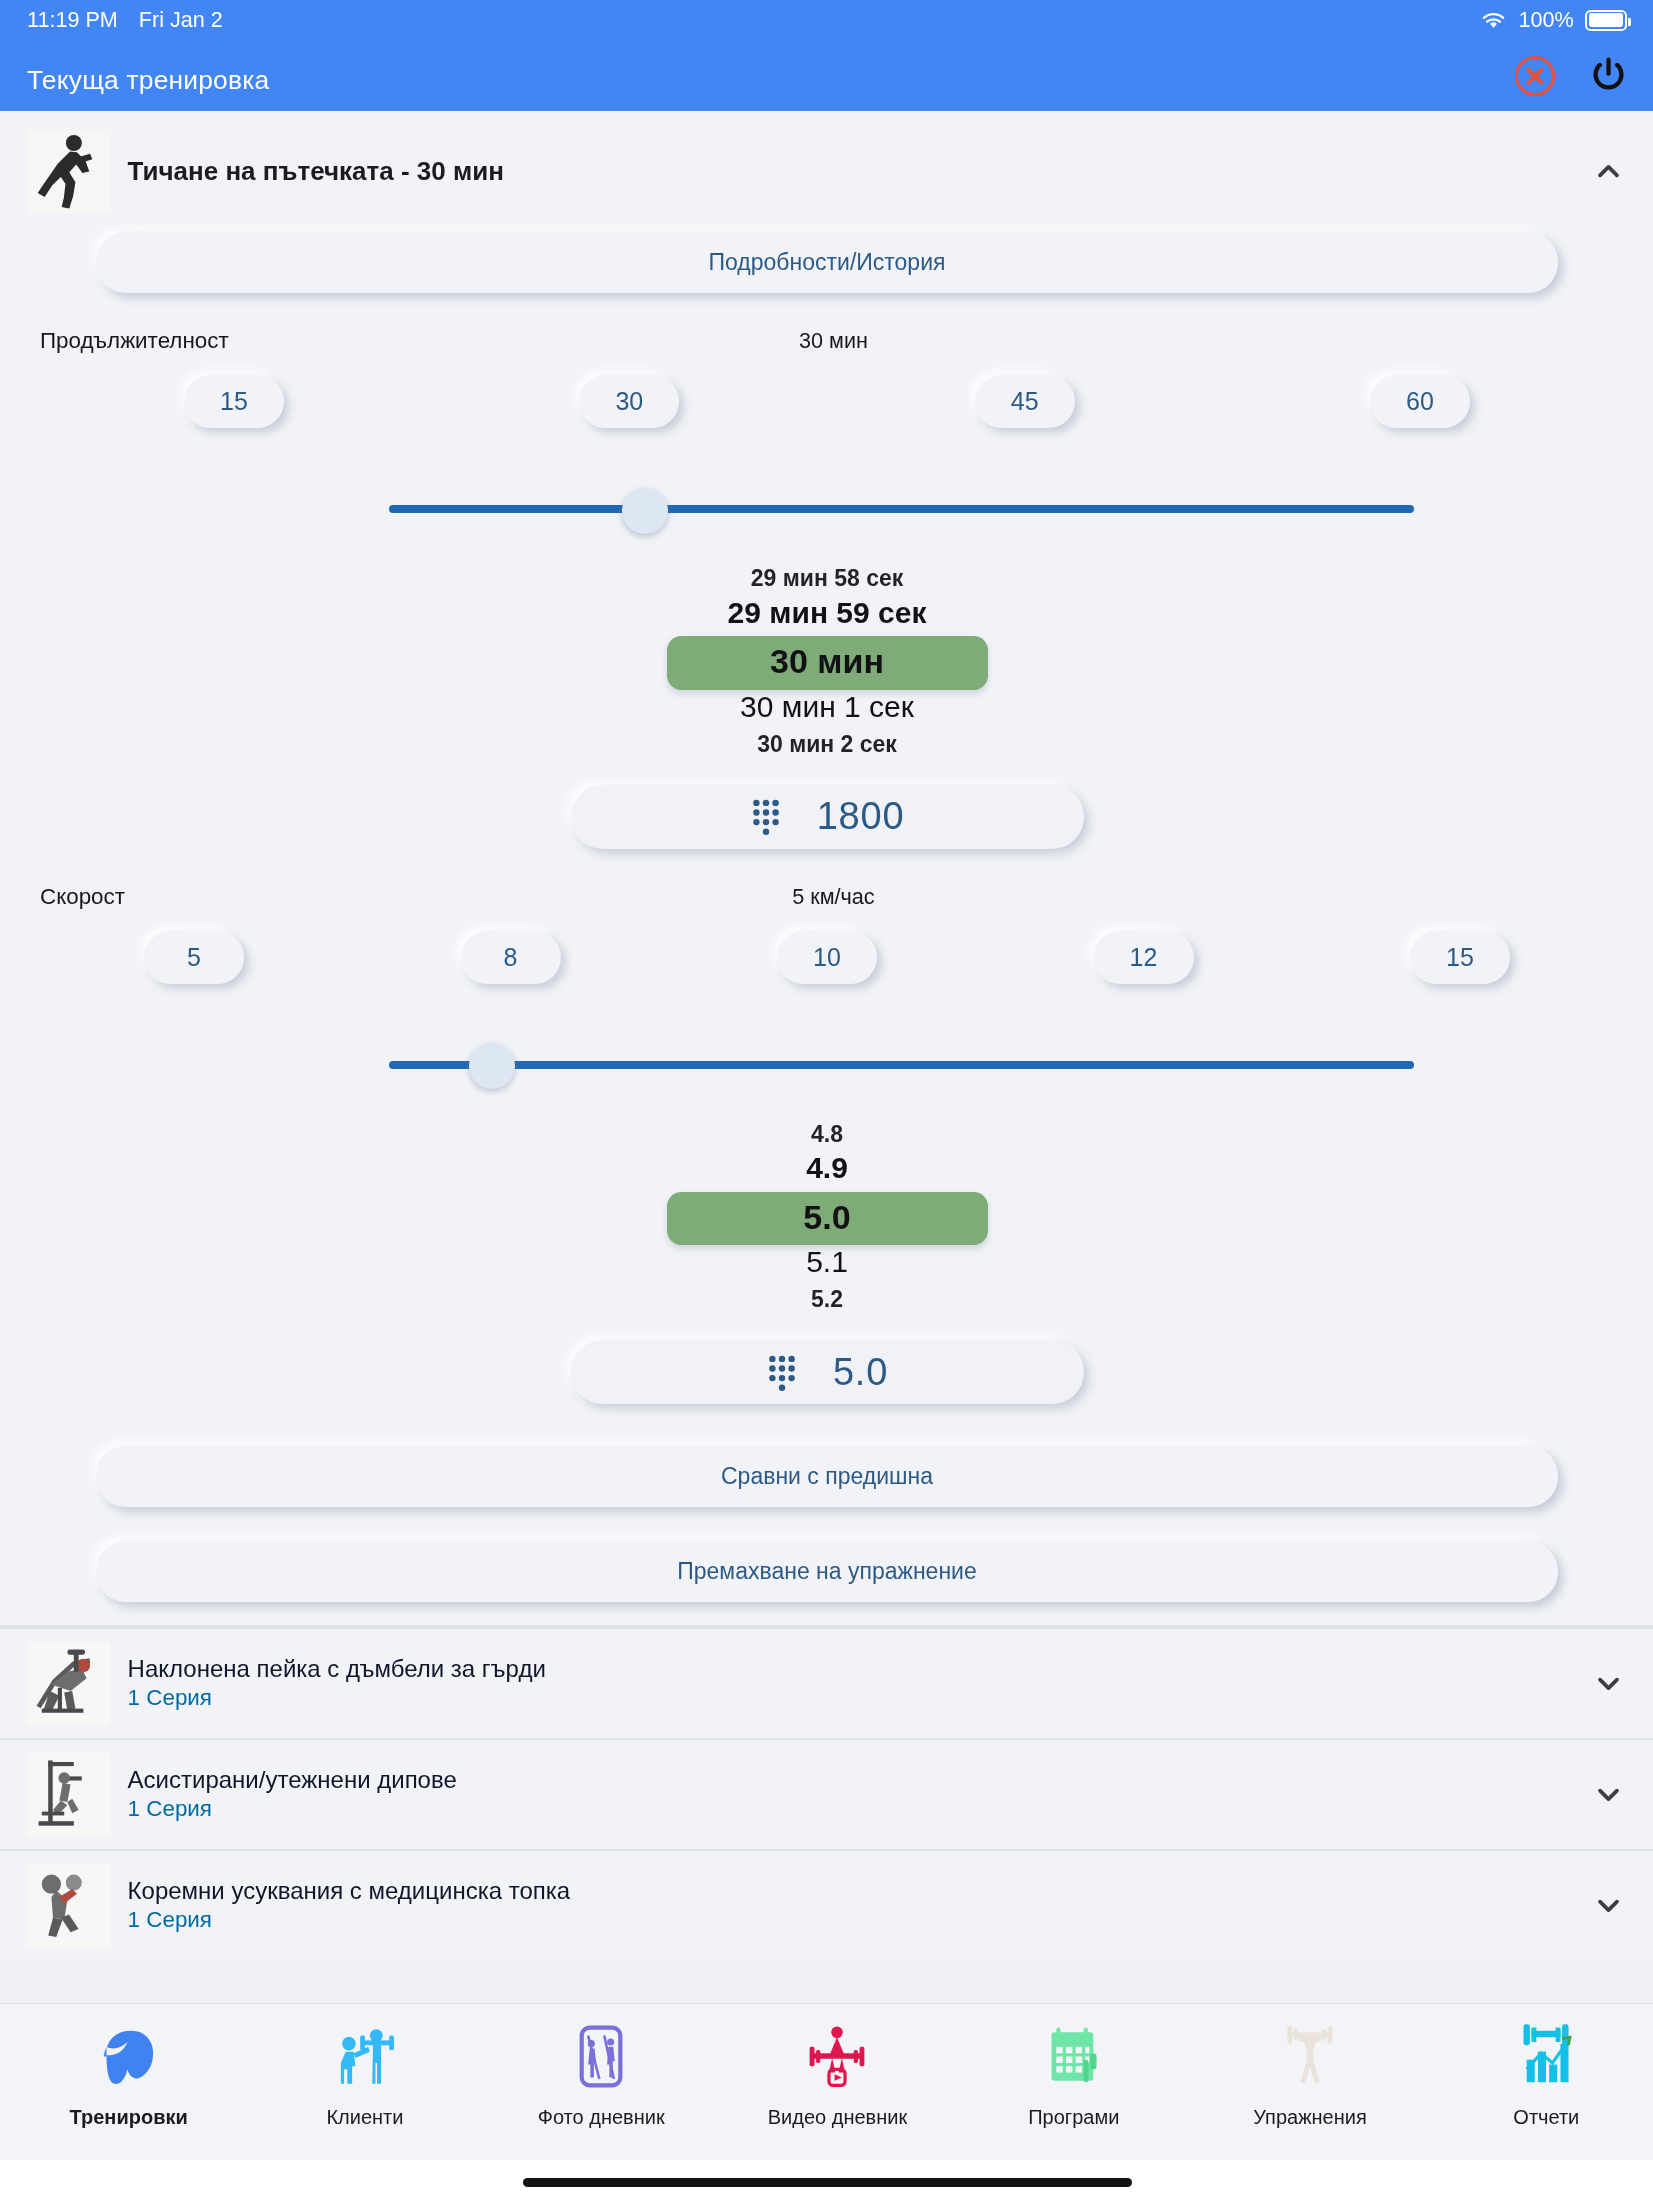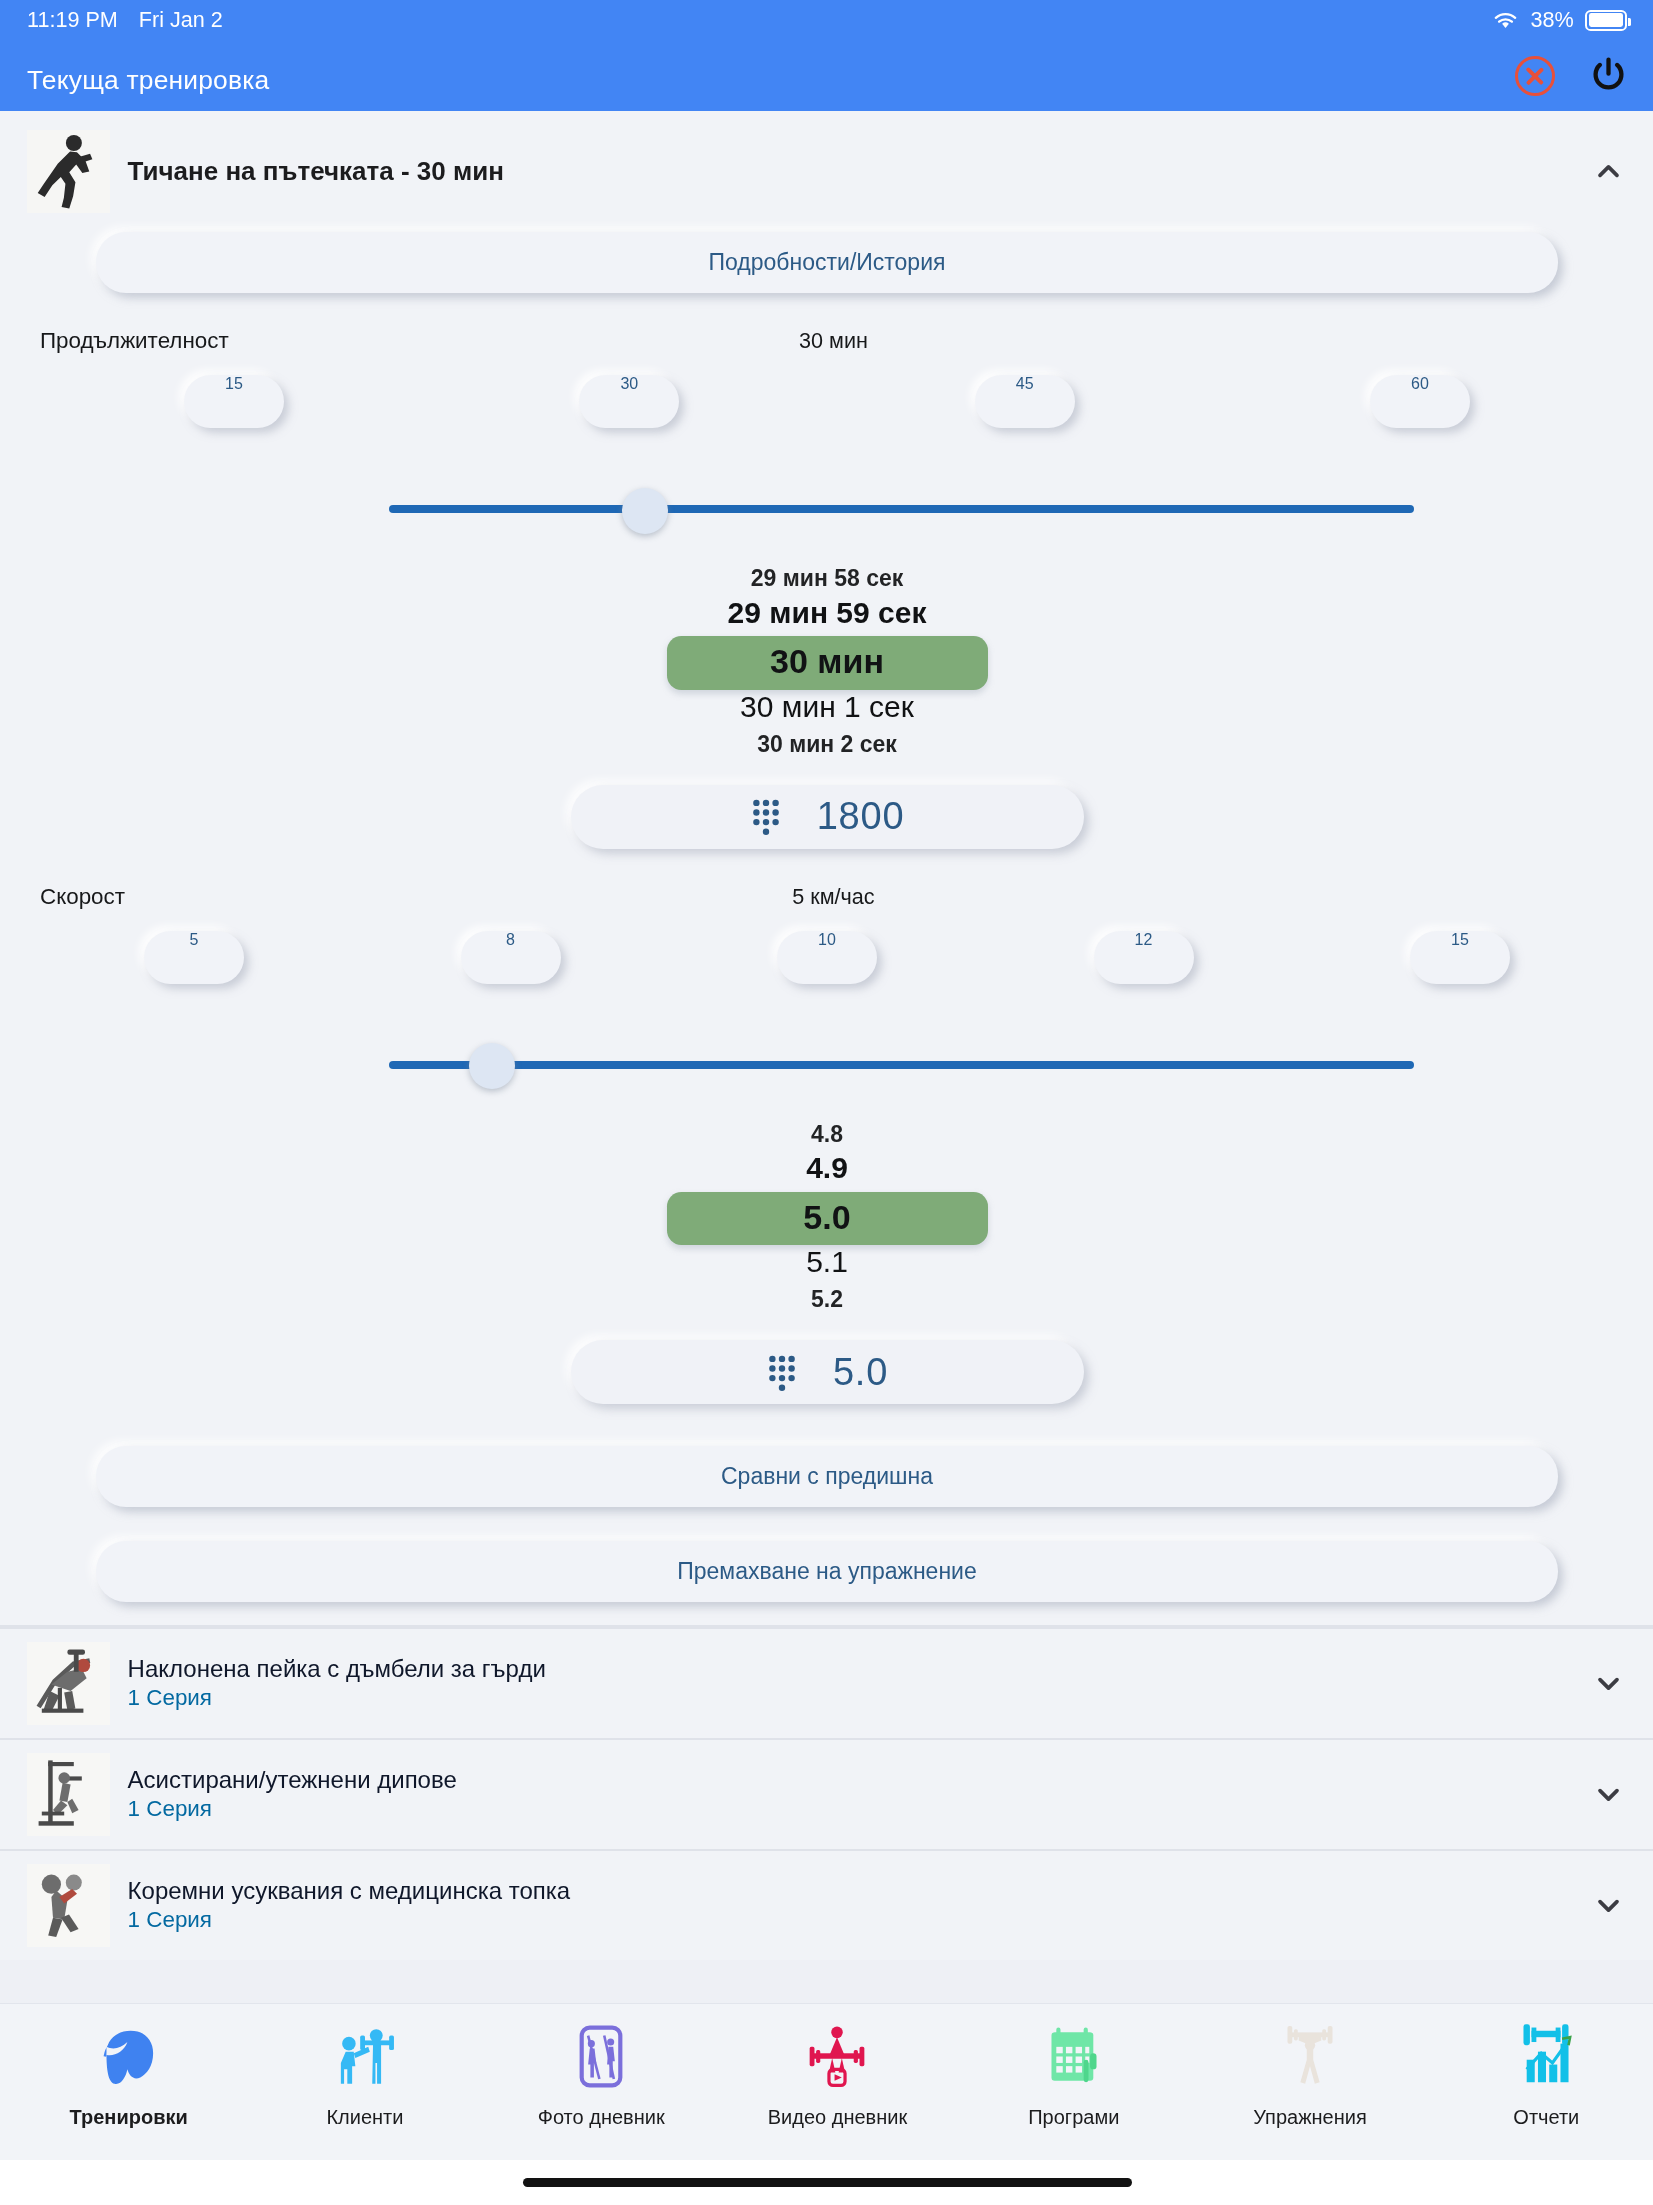--- a/index.html
+++ b/index.html
@@ -150,22 +150,22 @@
     align-items: center;
   }
   .chips.four { justify-content: space-between; padding-left: 184px; padding-right: 184px; }
   .chips.five { justify-content: space-between; padding-left: 144px; padding-right: 144px; }
   .chip {
     min-width: 100px;
     height: 53px;
     border-radius: 26.4px;
     background: #f1f3f8;
     box-shadow: 4.8px 4.8px 8.8px rgba(163,170,186,.5), -4.8px -4.8px 8.8px rgba(255,255,255,.95);
-    display: flex; align-items: flex-start; justify-content: center;
-    font-size: 16px;
+    display: flex; align-items: center; justify-content: center;
+    font-size: 25px;
     color: #2c5a86;
     padding: 0 24px;
   }
 
   
   .slider-wrap {
     position: relative;
     margin: 53px 240px 0 389px;
     height: 56px;
   }
@@ -300,21 +300,21 @@
     </div>
     <div class="spacer"></div>
     <div class="right">
       <span class="wifi-icon">
         <svg width="27" height="21" viewBox="0 0 24 18">
           <path d="M12 15.6 L15 11.8 A4.6 4.6 0 0 0 9 11.8 Z" fill="#ffffff"></path>
           <path d="M3.4 6.6 A13 13 0 0 1 20.6 6.6" stroke="#ffffff" stroke-width="2.1" fill="none" stroke-linecap="round"></path>
           <path d="M6.3 10 A9 9 0 0 1 17.7 10" stroke="#ffffff" stroke-width="2.1" fill="none" stroke-linecap="round"></path>
         </svg>
       </span>
-      <span>38%</span>
+      <span>100%</span>
       <span class="battery">
           <span class="fill"></span>
         </span>
     </div>
   </div>
 
   <div class="appbar">
     <div class="title">Текуща тренировка</div>
     <div class="grow"></div>
     <div class="icons">

